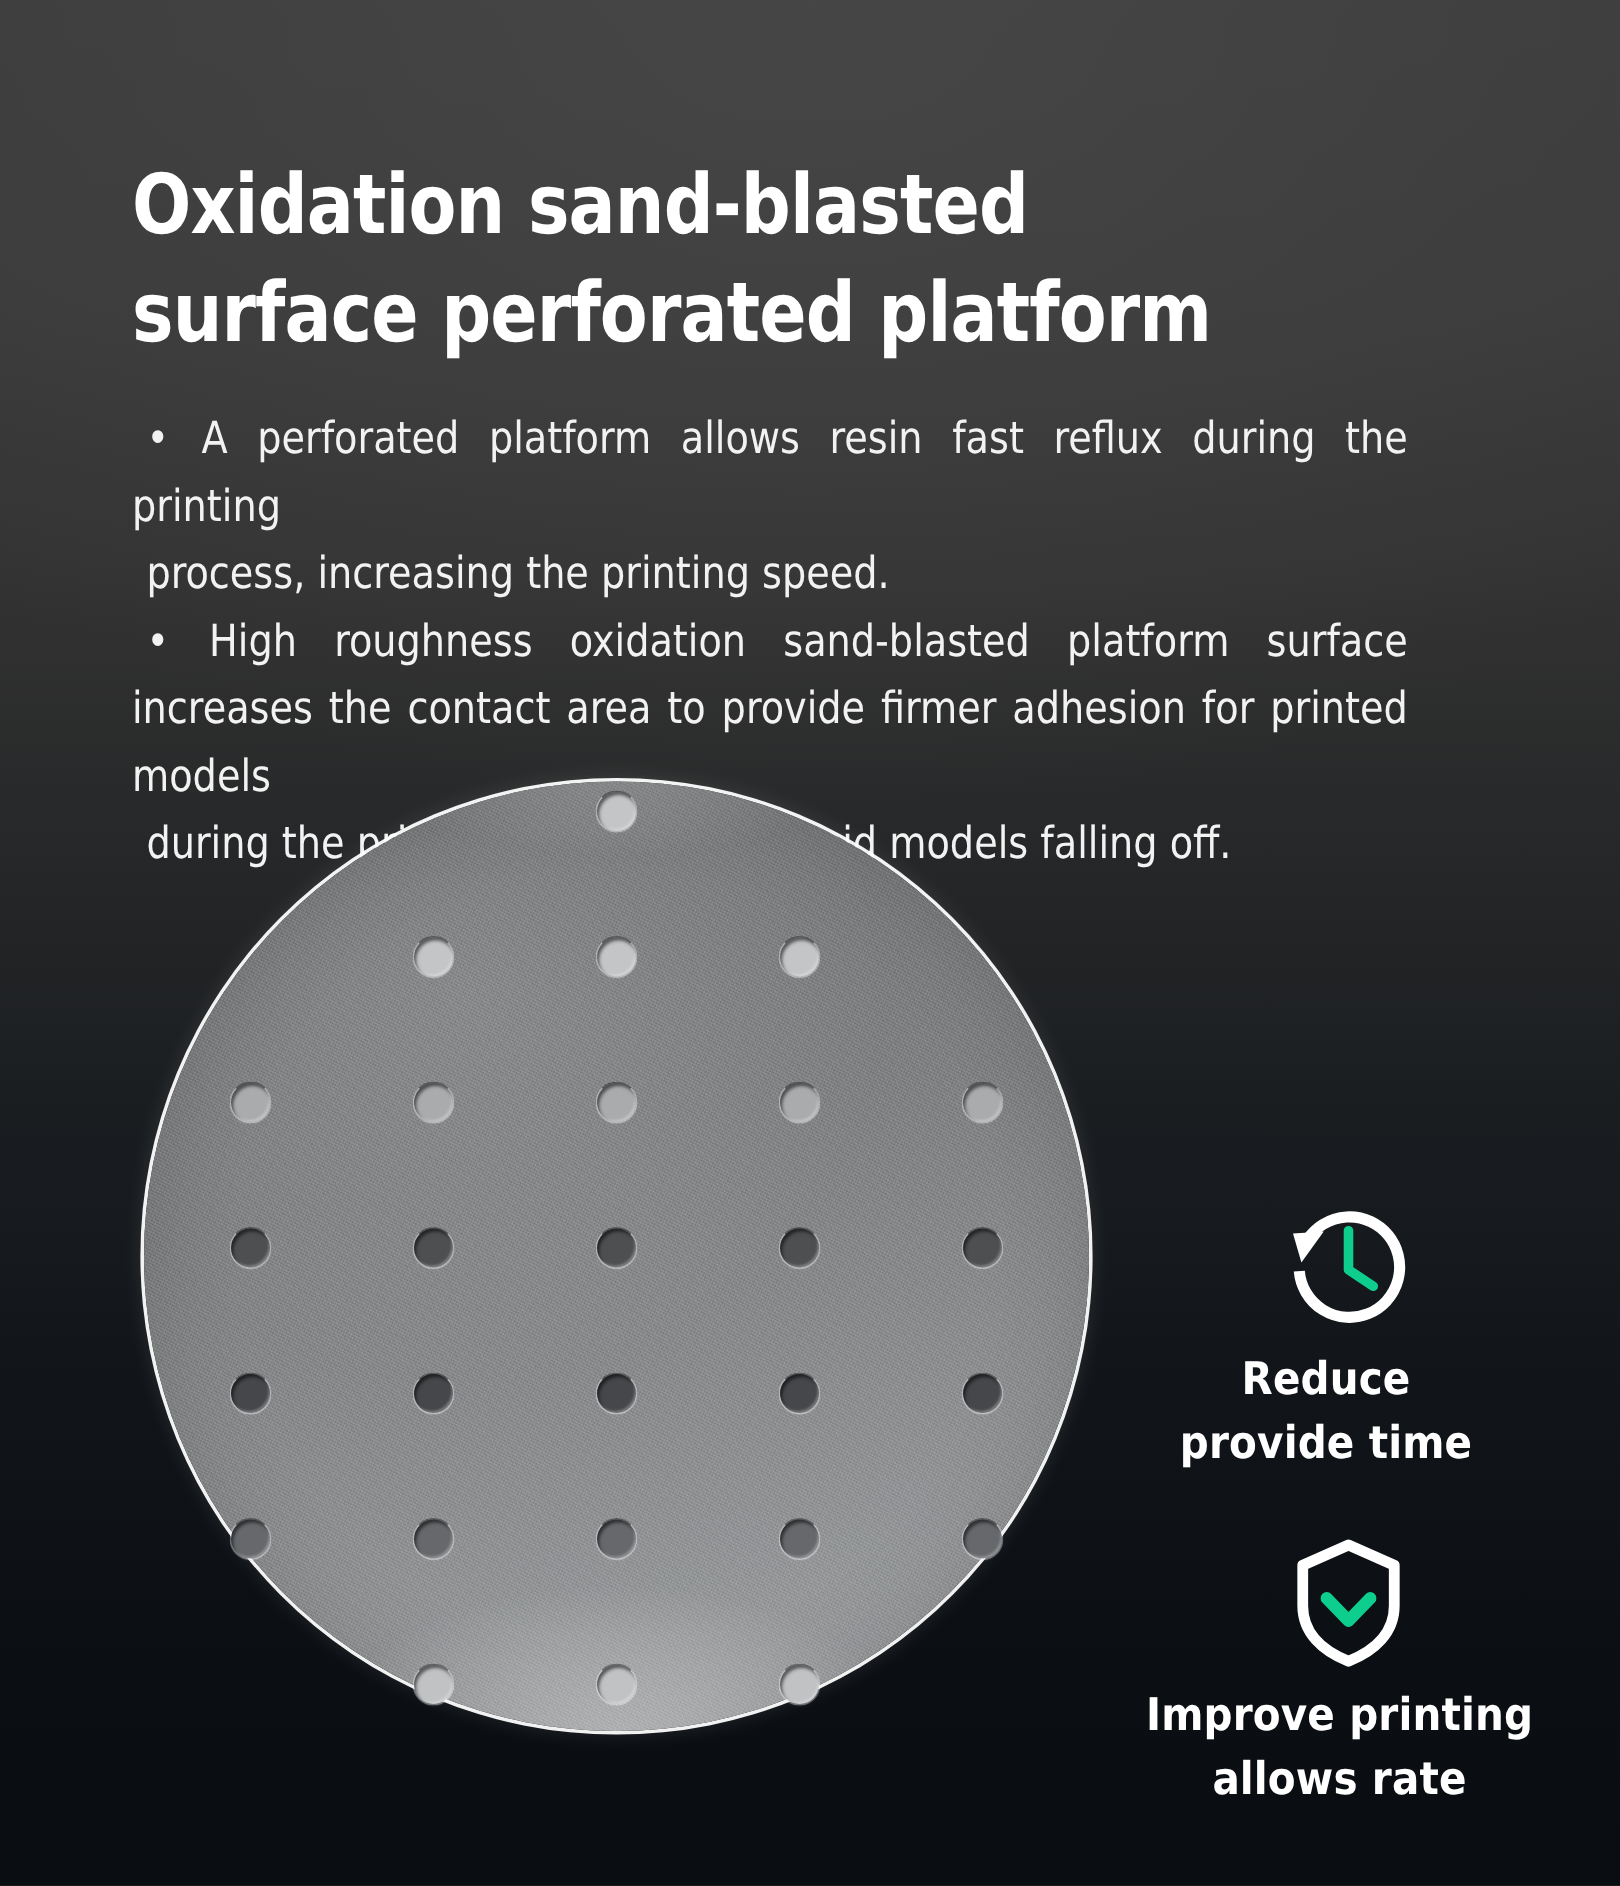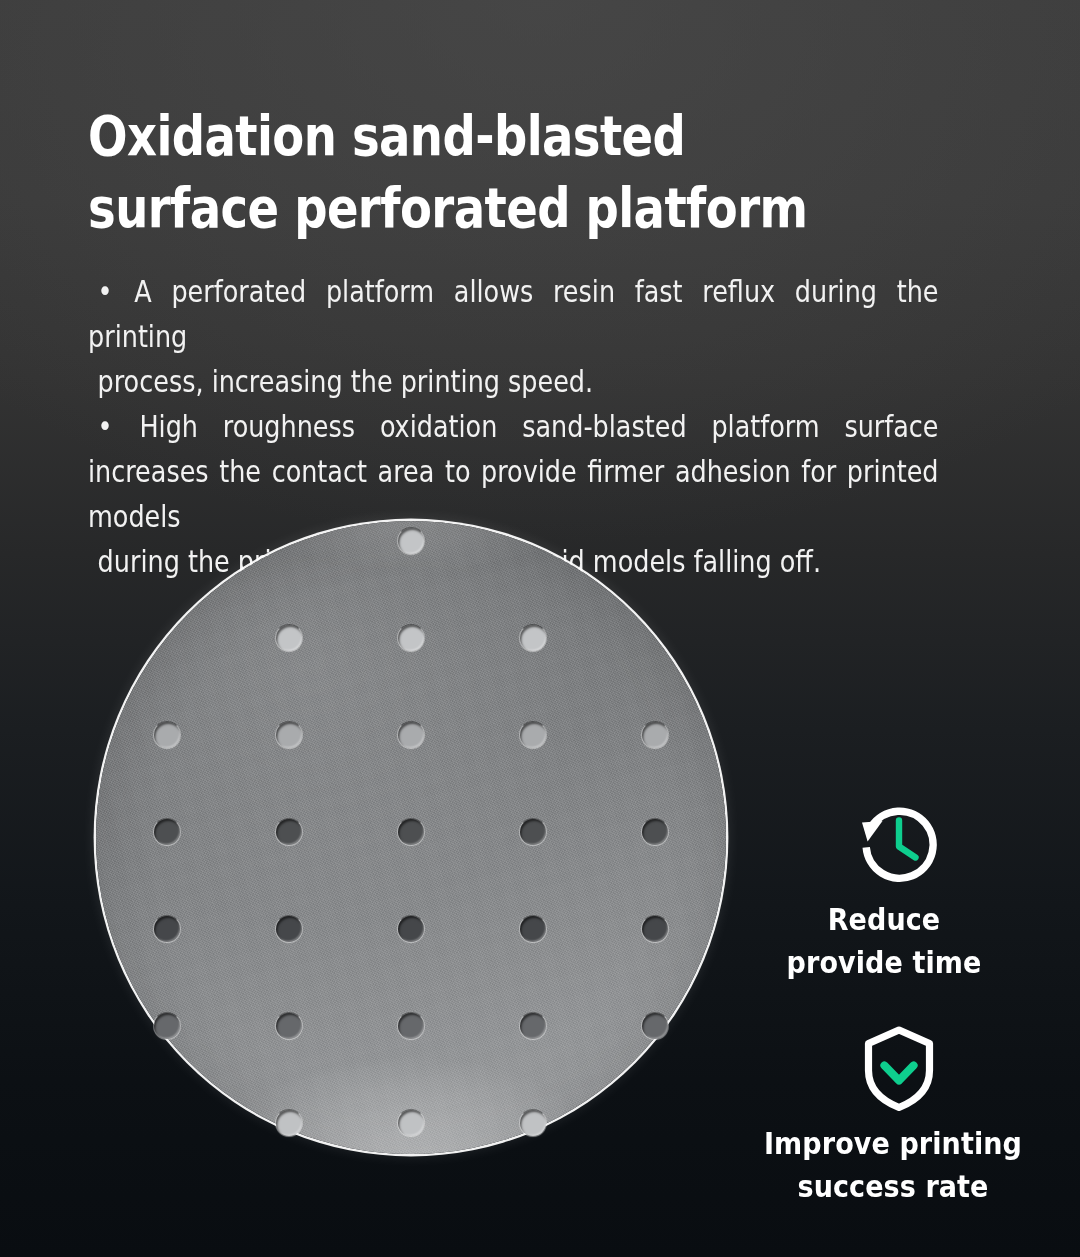--- a/index.html
+++ b/index.html
@@ -351,18 +351,18 @@
           <svg width="96" height="96" viewBox="0 0 96 96">
             <path d="M 48 10 L 78.5 23.5 L 78.5 50.5
                      C 78.5 68.5 65.5 80.5 48 87.5
                      C 30.5 80.5 17.5 68.5 17.5 50.5
                      L 17.5 23.5 Z" fill="none" stroke="#ffffff" stroke-width="7.2" stroke-linejoin="round"></path>
             <path d="M 33.5 45.5 L 48 60.5 L 62.5 45.5" fill="none" stroke="#0ECE8E" stroke-width="8.2" stroke-linecap="round" stroke-linejoin="round"></path>
           </svg>
         </span>
       </div>
       <div class="feature-label align-right">Improve printing
-success rate</div>
+allows rate</div>
     </div>
 
   </div>
 
 </div>
 
 </body></html>

